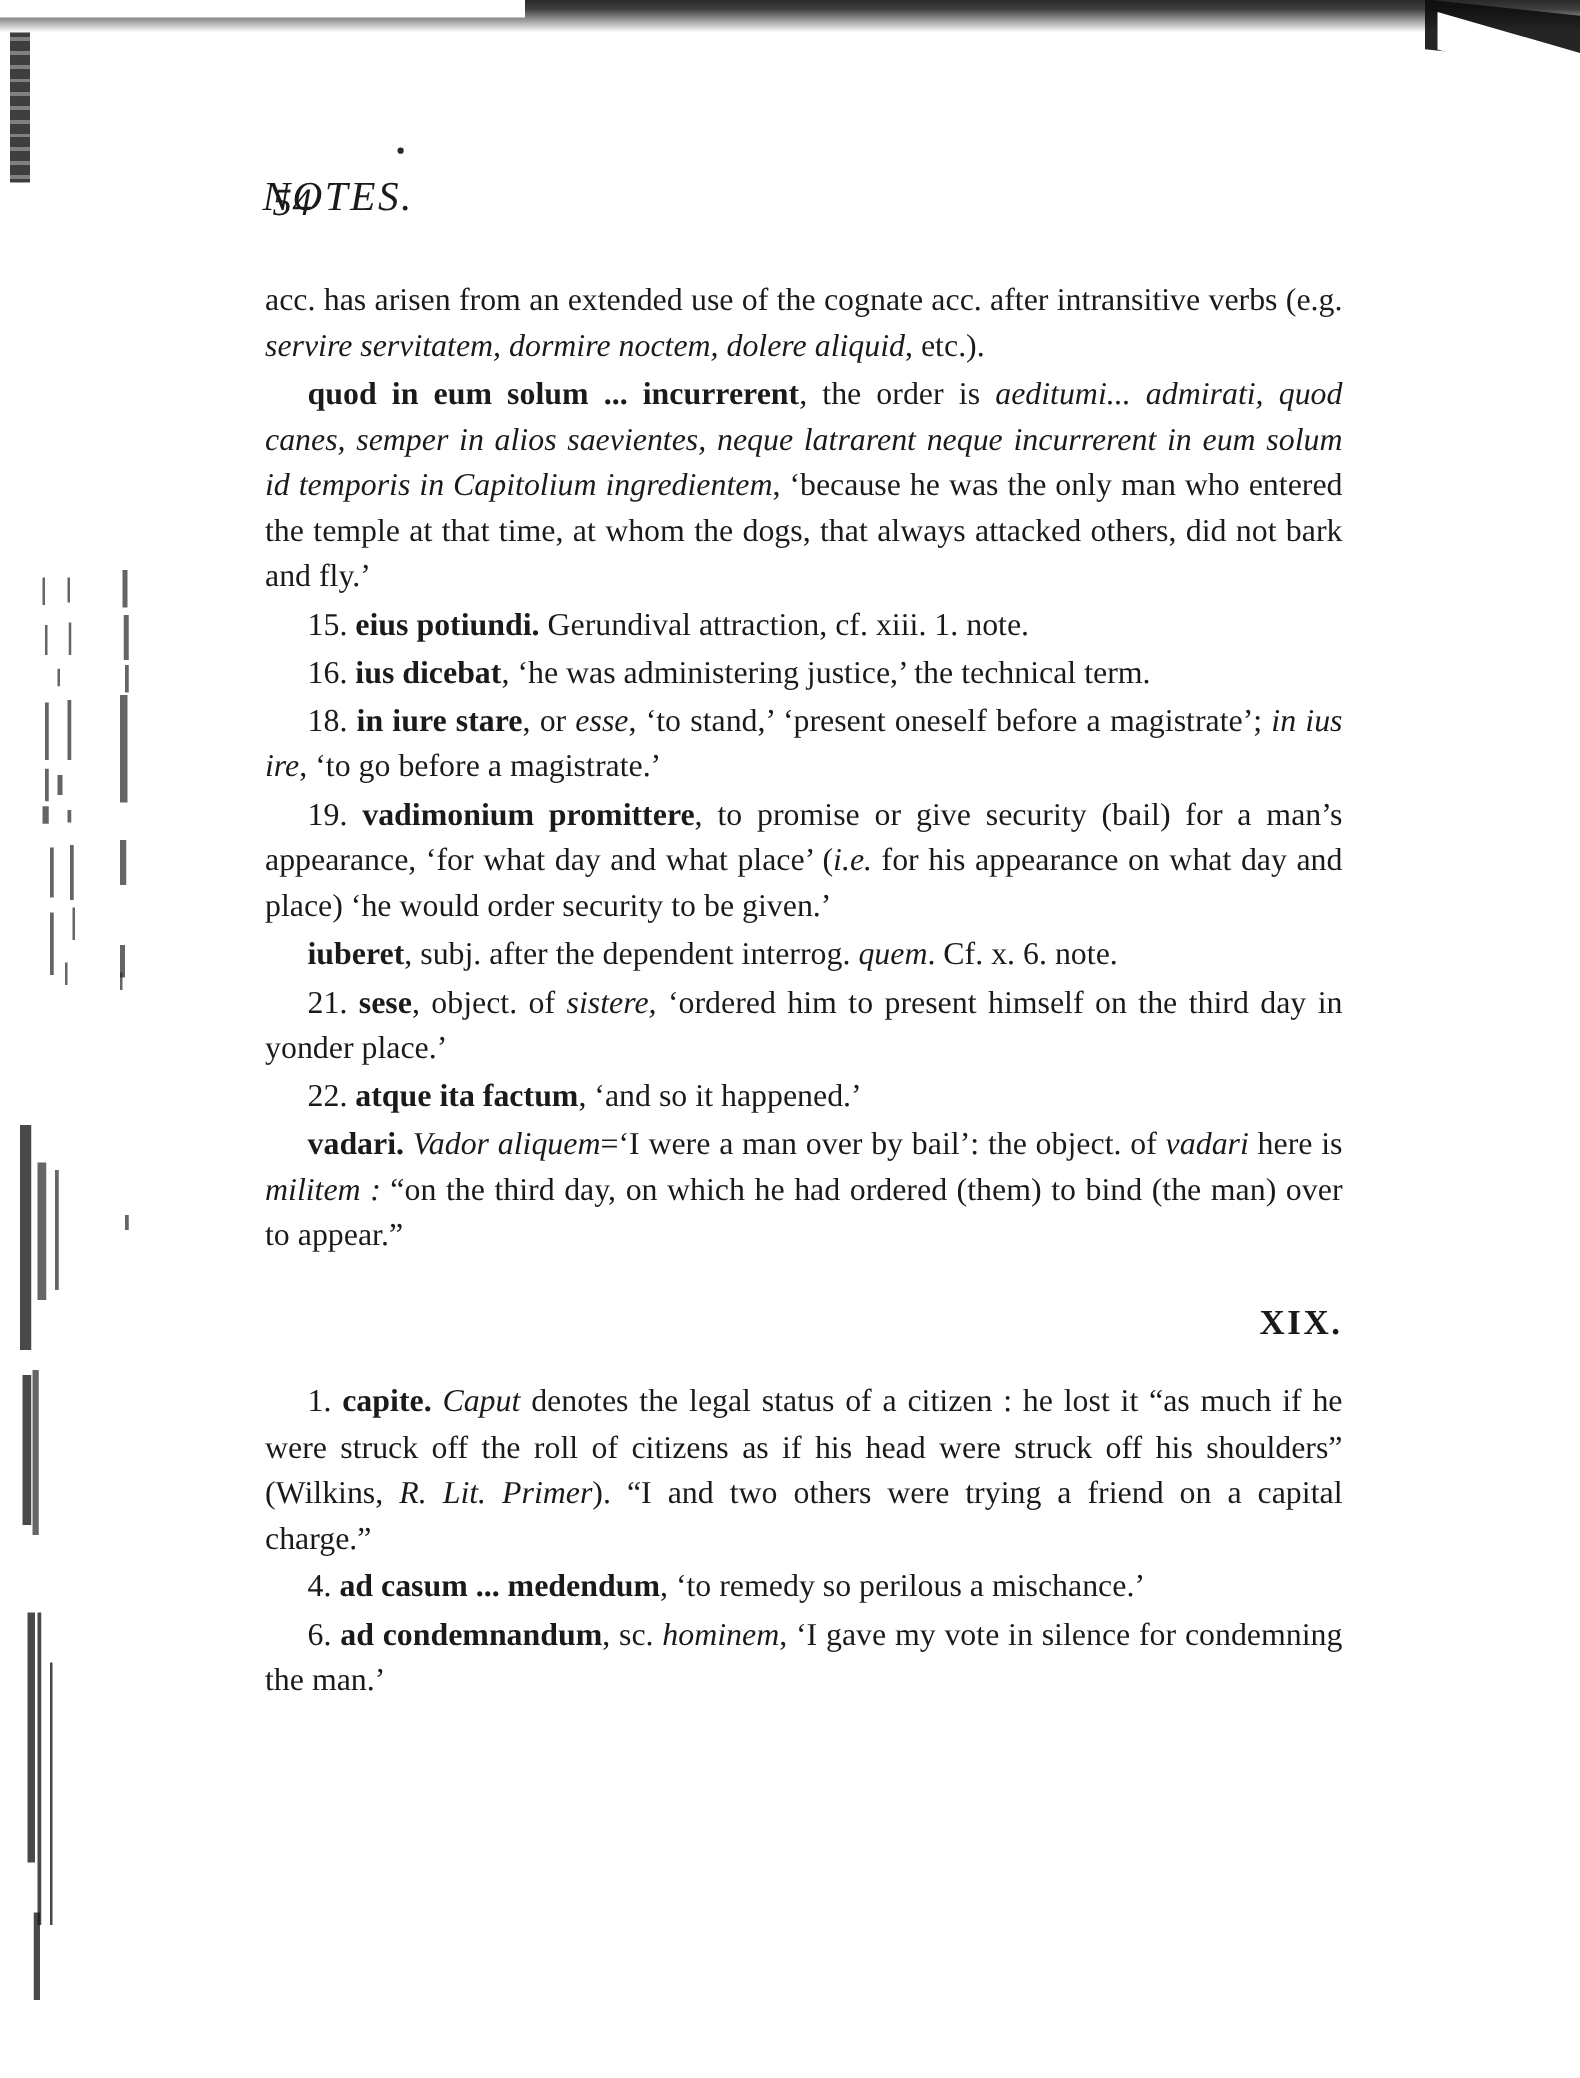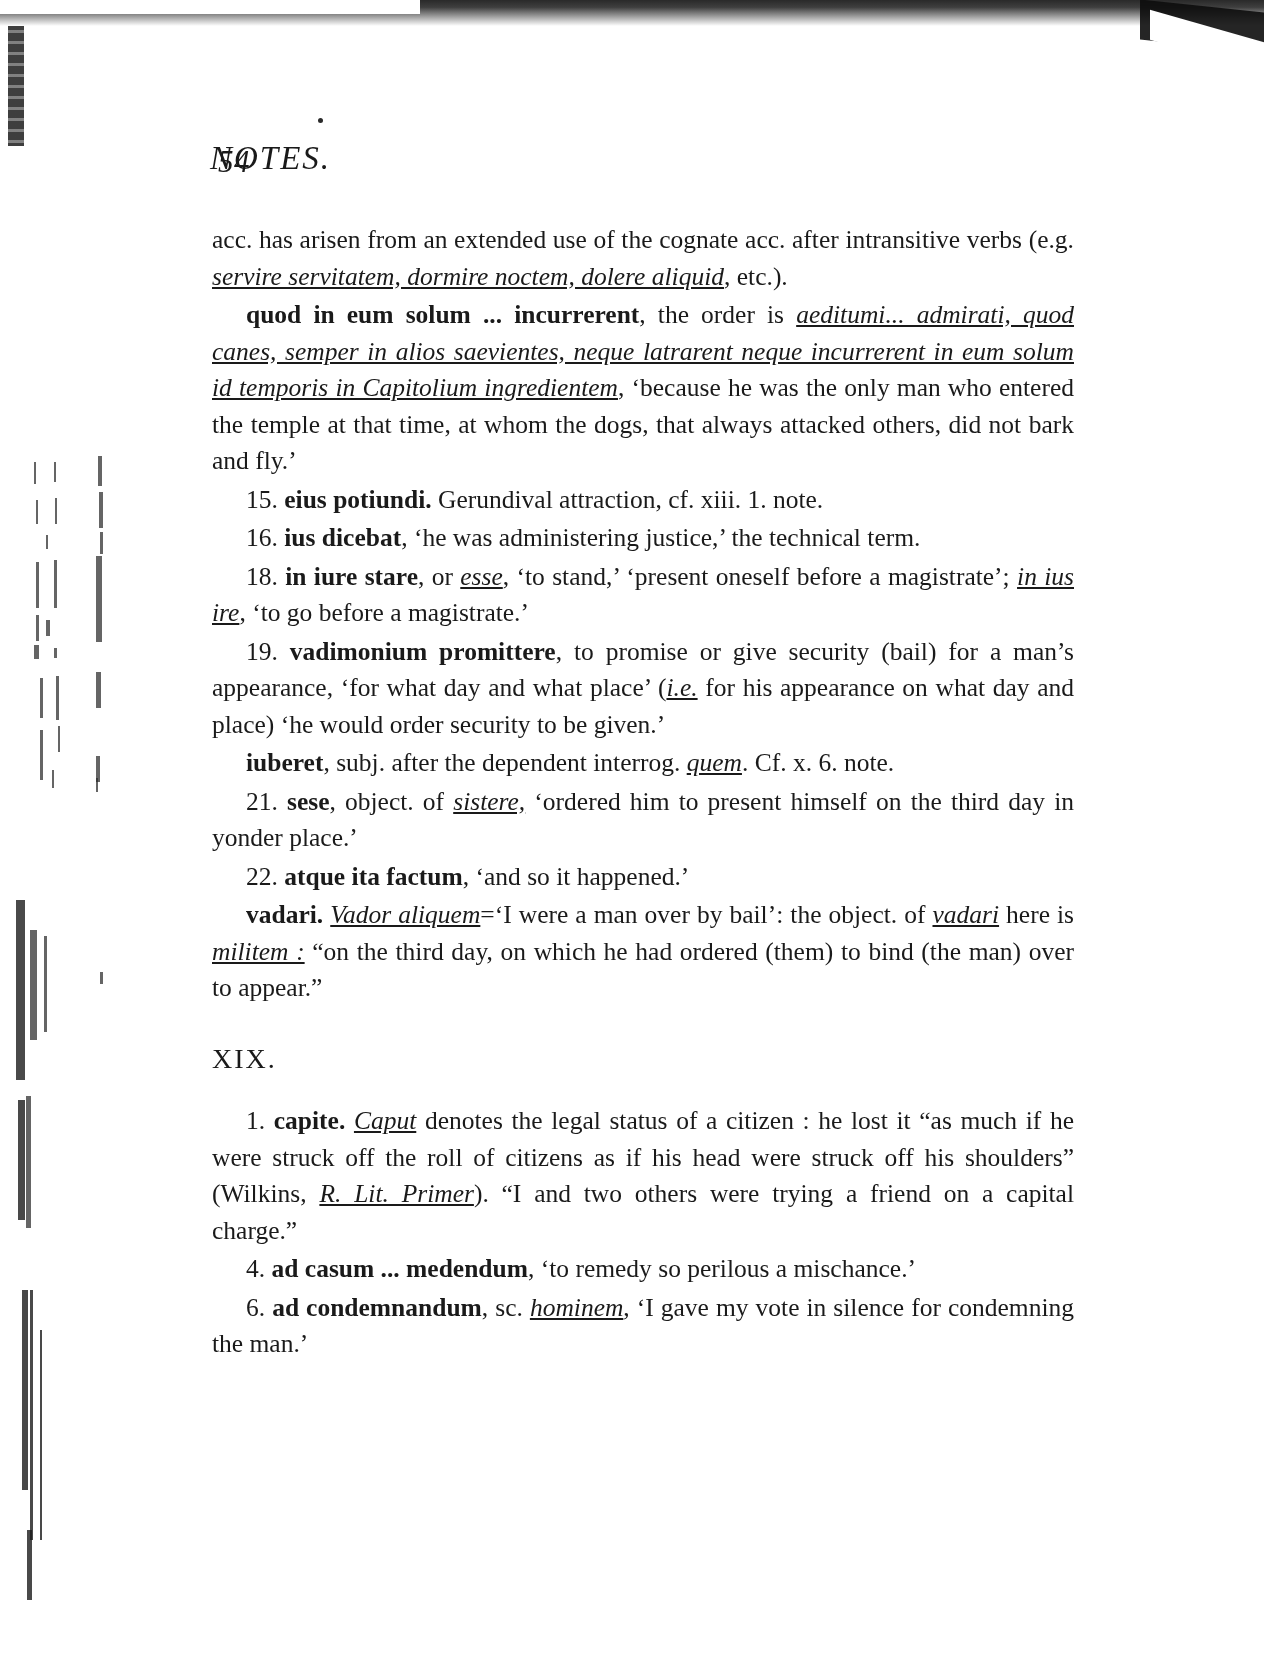--- a/index.html
+++ b/index.html
@@ -132,27 +132,28 @@
     line-height: 36.5px;
     text-align: justify;
     text-justify: inter-word;
   }
   p {
     margin: 0 0 2px 0;
   }
   p.indent { text-indent: 34px; }
   p.noindent { text-indent: 0; }
   .bold { font-weight: bold; }
-  .ital { font-style: italic; text-decoration: underline; }
+  .ital { font-style: italic; }
   .chapter {
     margin: 34px 0 26px 0;
-    text-align: left;
+    text-align: right;
     text-indent: 0;
     font-size: 28px;
     letter-spacing: 2px;
+    font-weight: bold;
   }
 </style>
 </head>
 <body>
 
 <div class="scan-edge-top"></div>
 <div class="scan-edge-top-left"></div>
 <div class="scan-corner"></div>
 <div class="scan-corner2"></div>
 <div class="scan-left-bar"></div>

